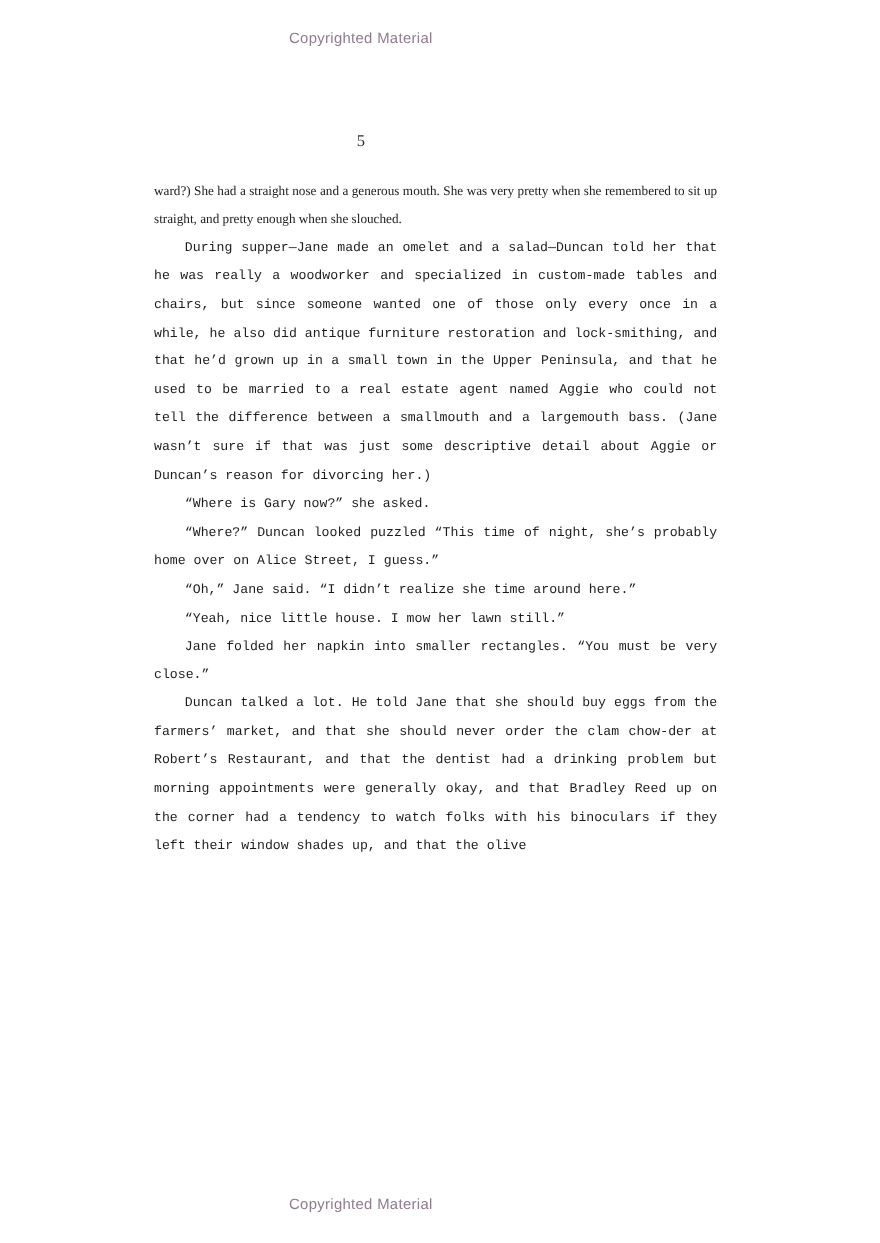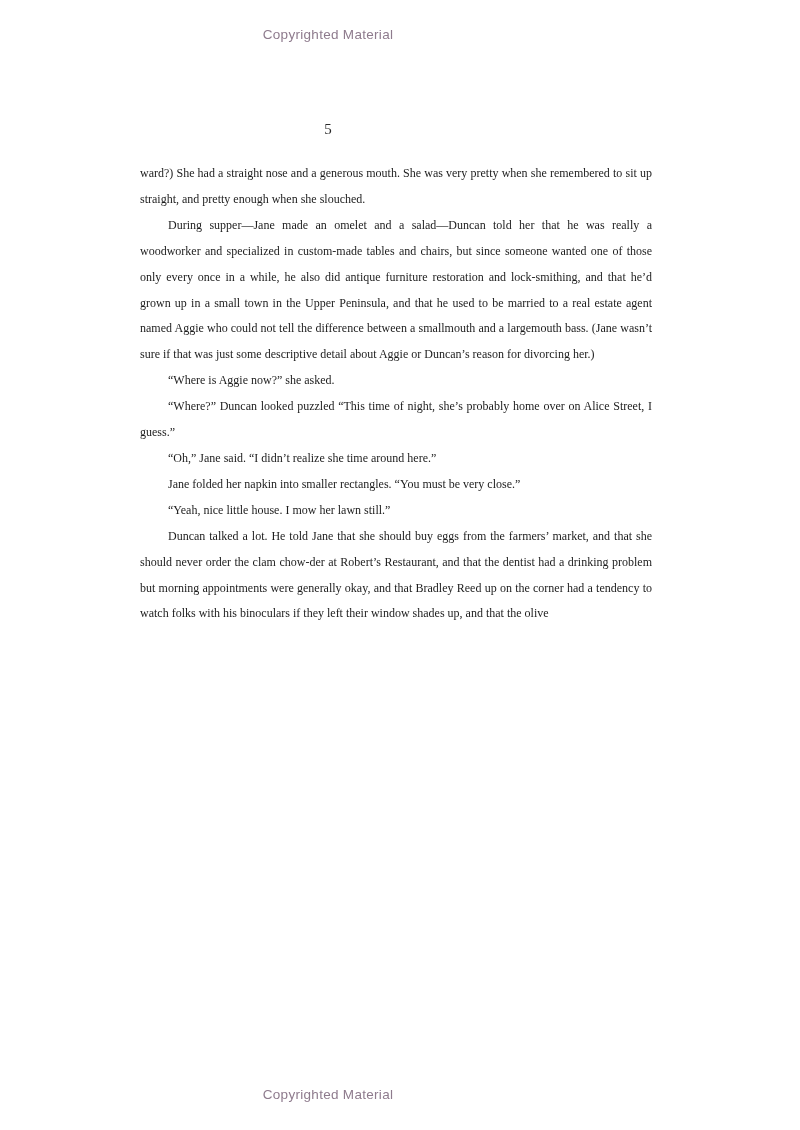--- a/index.html
+++ b/index.html
@@ -45,38 +45,39 @@
     line-height: 25.9px;
     text-align: justify;
     color: #1c1c1c;
   }
   .body-text p {
     margin: 0;
     padding: 0;
   }
   .body-text p.indent {
     text-indent: 28px;
+    font-family: Liberation Mono, monospace;
   }
   .body-text em {
     font-style: italic;
   }
 </style>
 </head>
 <body>
 
 <div class="page">
   <div class="notice notice-top">Copyrighted Material</div>
 
   <div class="page-number">5</div>
 
   <div class="body-text">
       <p><span>ward?) She had a straight nose and a generous mouth. She was very pretty when she remembered to sit up straight, and pretty enough when she slouched.</span></p>
       <p class="indent"><span>During supper—Jane made an omelet and a salad—Duncan told her that he was really a woodworker and specialized in custom-made tables and chairs, but since someone wanted one of those only every once in a while, he also did antique furniture restoration and lock-smithing, and that he’d grown up in a small town in the Upper Peninsula, and that he used to be married to a real estate agent named Aggie who could not tell the difference between a smallmouth and a largemouth bass. (Jane wasn’t sure if that was just some descriptive detail about Aggie or Duncan’s reason for divorcing her.)</span></p>
-      <p class="indent"><span>“Where is Aggie now?” she asked.</span></p>
+      <p class="indent"><span>“Where is Gary now?” she asked.</span></p>
       <p class="indent"><span>“Where?” Duncan looked puzzled “This time of night, she’s probably home over on Alice Street, I guess.”</span></p>
       <p class="indent"><span>“Oh,” Jane said. “I didn’t realize she time around here.”</span></p>
+      <p class="indent"><span>“Yeah, nice little house. I mow her lawn still.”</span></p>
       <p class="indent"><span>Jane folded her napkin into smaller rectangles. “You must be very close.”</span></p>
-      <p class="indent"><span>“Yeah, nice little house. I mow her lawn still.”</span></p>
       <p class="indent"><span>Duncan talked a lot. He told Jane that she should buy eggs from the farmers’ market, and that she should never order the clam chow-der at Robert’s Restaurant, and that the dentist had a drinking problem but morning appointments were generally okay, and that Bradley Reed up on the corner had a tendency to watch folks with his binoculars if they left their window shades up, and that the olive</span></p>
     </div>
 
   <div class="notice notice-bottom">Copyrighted Material</div>
 </div>
 
 </body></html>

